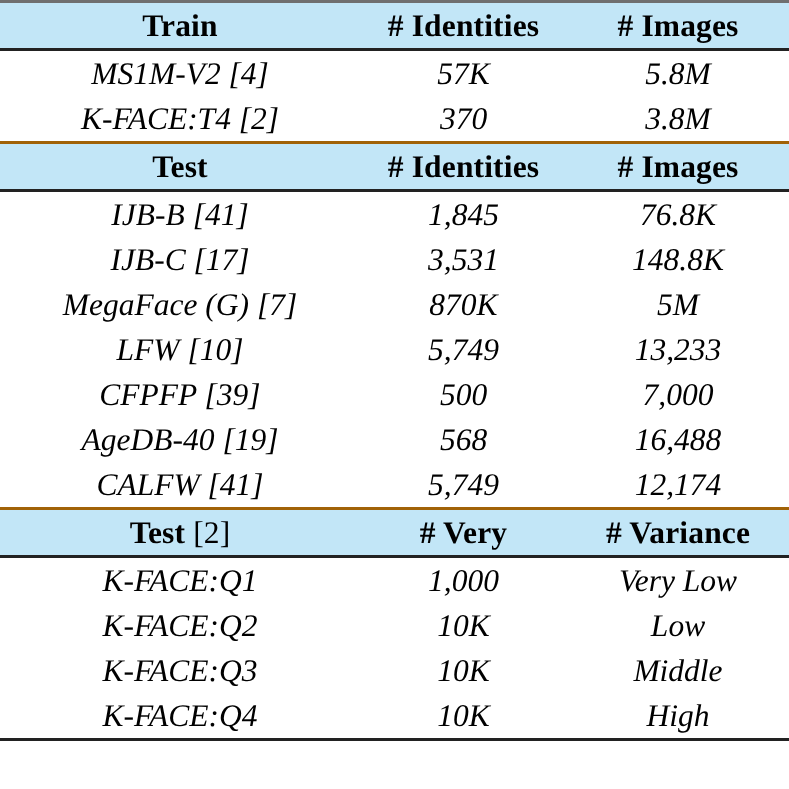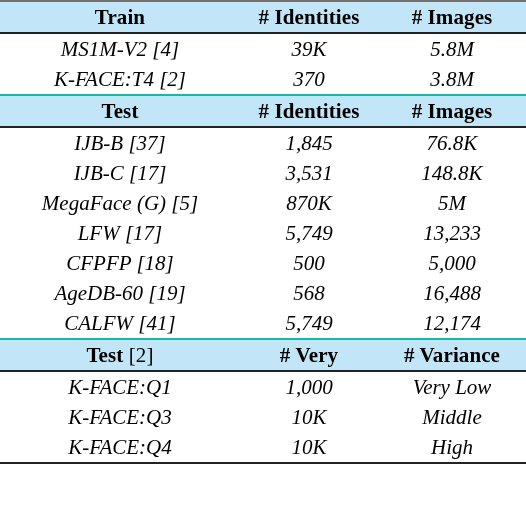--- a/index.html
+++ b/index.html
@@ -42,21 +42,21 @@
     font-size: 21px;
     letter-spacing: 0.1px;
   }
   tr.section-header.first td {
     border-top: 2px solid #6f6f6f;
   }
   tr.section-header td {
     border-bottom: 2.5px solid #222222;
   }
   tr.section-header.mid td {
-    border-top: 2px solid #14b8a6;
+    border-top: 2px solid #a16207;
   }
 
   tr.data-row td {
     text-align: center;
     height: 30px;
     line-height: 30px;
     padding: 0;
     vertical-align: middle;
     font-weight: normal;
     background: #ffffff;
@@ -86,79 +86,84 @@
     </colgroup>
     <tbody>
 
       <tr class="section-header first">
         <td>Train</td>
         <td># Identities</td>
         <td># Images</td>
       </tr>
       <tr class="data-row">
         <td>MS1M-V2 [4]</td>
-        <td>39K</td>
+        <td>57K</td>
         <td>5.8M</td>
       </tr>
       <tr class="data-row last-of-block">
         <td>K-FACE:T4 [2]</td>
         <td>370</td>
         <td>3.8M</td>
       </tr>
 
       <tr class="section-header mid">
         <td>Test</td>
         <td># Identities</td>
         <td># Images</td>
       </tr>
       <tr class="data-row">
-        <td>IJB-B [37]</td>
+        <td>IJB-B [41]</td>
         <td>1,845</td>
         <td>76.8K</td>
       </tr>
       <tr class="data-row">
         <td>IJB-C [17]</td>
         <td>3,531</td>
         <td>148.8K</td>
       </tr>
       <tr class="data-row">
-        <td>MegaFace (G) [5]</td>
+        <td>MegaFace (G) [7]</td>
         <td>870K</td>
         <td>5M</td>
       </tr>
       <tr class="data-row">
-        <td>LFW [17]</td>
+        <td>LFW [10]</td>
         <td>5,749</td>
         <td>13,233</td>
       </tr>
       <tr class="data-row">
-        <td>CFPFP [18]</td>
+        <td>CFPFP [39]</td>
         <td>500</td>
-        <td>5,000</td>
+        <td>7,000</td>
       </tr>
       <tr class="data-row">
-        <td>AgeDB-60 [19]</td>
+        <td>AgeDB-40 [19]</td>
         <td>568</td>
         <td>16,488</td>
       </tr>
       <tr class="data-row last-of-block">
         <td>CALFW [41]</td>
         <td>5,749</td>
         <td>12,174</td>
       </tr>
 
       <tr class="section-header mid">
         <td><span>Test</span><span class="reg"> [2]</span></td>
         <td># Very</td>
         <td># Variance</td>
       </tr>
       <tr class="data-row">
         <td>K-FACE:Q1</td>
         <td>1,000</td>
         <td>Very Low</td>
+      </tr>
+      <tr class="data-row">
+        <td>K-FACE:Q2</td>
+        <td>10K</td>
+        <td>Low</td>
       </tr>
       <tr class="data-row">
         <td>K-FACE:Q3</td>
         <td>10K</td>
         <td>Middle</td>
       </tr>
       <tr class="data-row">
         <td>K-FACE:Q4</td>
         <td>10K</td>
         <td>High</td>

